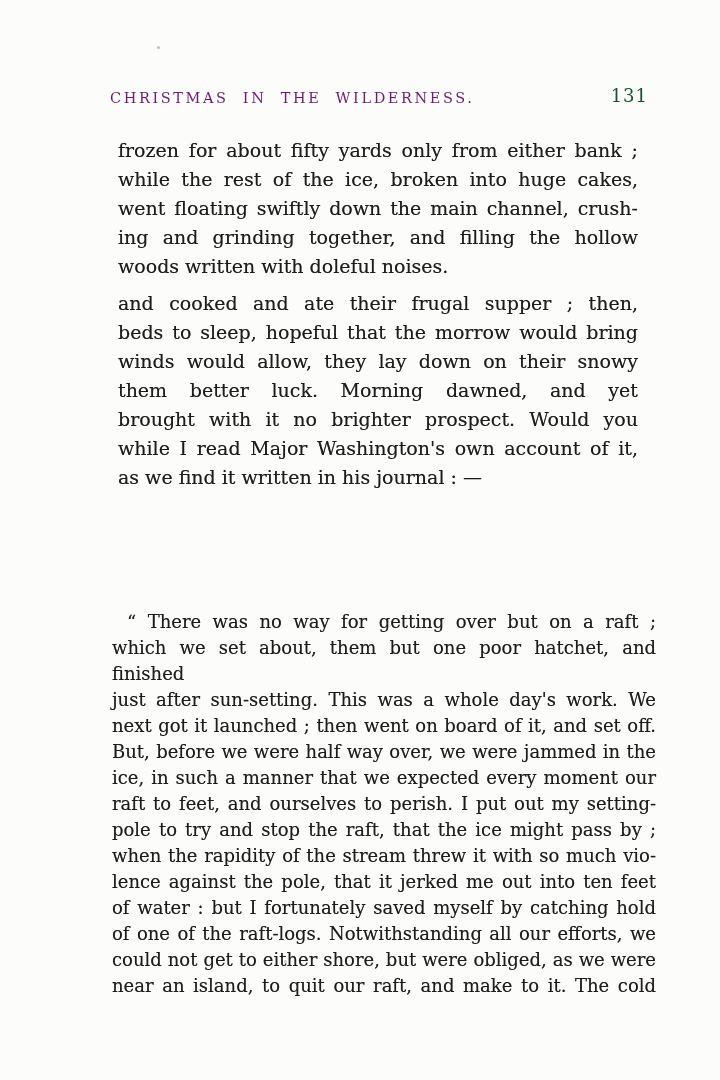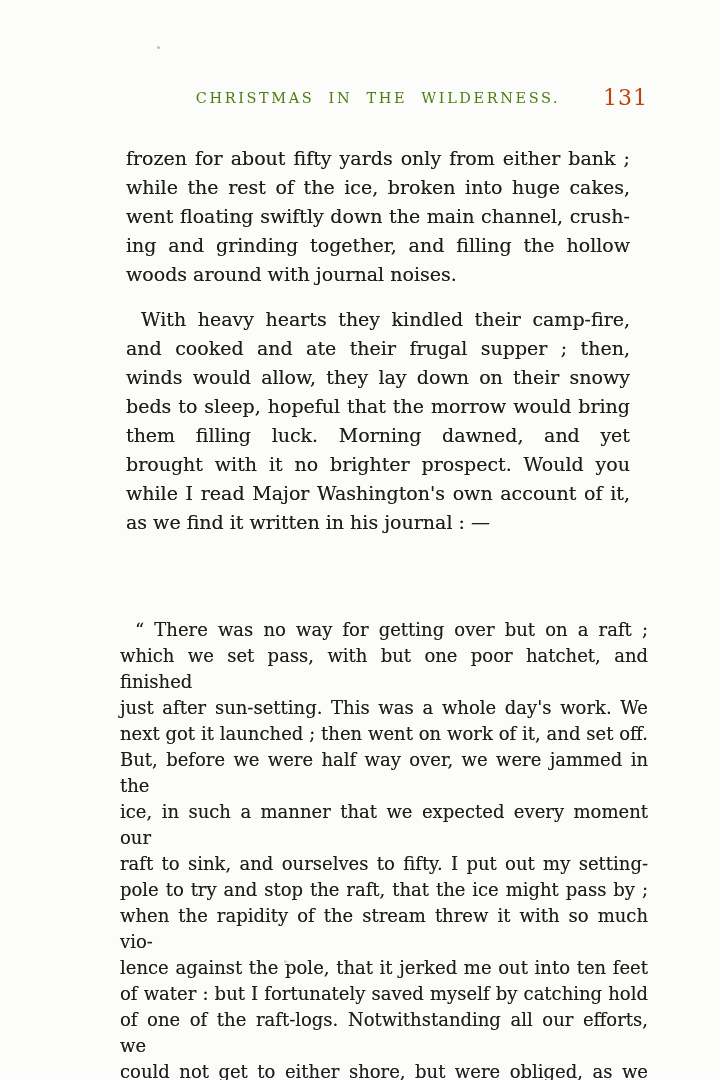--- a/index.html
+++ b/index.html
@@ -19,31 +19,31 @@
   
   .running-header {
     position: absolute;
     left: 110px;
     width: 536px;
     top: 90px;
     height: 22px;
     font-size: 14.5px;
     letter-spacing: 2.6px;
     word-spacing: 7px;
-    text-align: center;
+    text-align: left;
     white-space: nowrap;
-    color: #4d7c0f;
+    color: #701a75;
   }
   .page-number {
     position: absolute;
     right: 72px;
     top: 85px;
-    font-size: 22px;
+    font-size: 18px;
     letter-spacing: 1px;
-    color: #c2410c;
+    color: #14532d;
     text-align: center;
   }
   
   .body-block {
     position: absolute;
     left: 110px;
     width: 536px;
     top: 128px;
     font-size: 19px;
     line-height: 29px;
@@ -59,21 +59,21 @@
     line-height: 26px;
     text-shadow: 0 0 0.4px rgba(30,28,26,0.5);
   }
   .line {
     text-align: justify;
     text-align-last: justify;
     white-space: normal;
   }
   .line.flush-left { text-align-last: left; }
   .line.indent { text-indent: 15px; }
-  .paragraph { margin: 16px; }
+  .paragraph { margin: 8px; }
   
   .speck {
     position: absolute;
     border-radius: 50%;
     background: #9a9792;
   }
   .speck-1 { left: 157px; top: 46px; width: 3px; height: 3px; opacity: 0.6; }
   .speck-2 { left: 284px; top: 960px; width: 3px; height: 3px; opacity: 0.45; }
 </style>
 </head>
@@ -84,43 +84,42 @@
   <div class="running-header">CHRISTMAS IN THE WILDERNESS.</div>
 
   <div class="page-number">131</div>
 
   <div class="body-block">
     <div class="paragraph">
         <div class="line">frozen for about fifty yards only from either bank ;</div>
         <div class="line">while the rest of the ice, broken into huge cakes,</div>
         <div class="line">went floating swiftly down the main channel, crush-</div>
         <div class="line">ing and grinding together, and filling the hollow</div>
-        <div class="line flush-left">woods around with journal noises.</div>
+        <div class="line flush-left">woods written with doleful noises.</div>
       </div>
     <div class="paragraph">
-        <div class="line indent">With heavy hearts they kindled their camp-fire,</div>
         <div class="line">and cooked and ate their frugal supper ; then,</div>
+        <div class="line">beds to sleep, hopeful that the morrow would bring</div>
         <div class="line">winds would allow, they lay down on their snowy</div>
-        <div class="line">beds to sleep, hopeful that the morrow would bring</div>
-        <div class="line">them filling luck.  Morning dawned, and yet</div>
+        <div class="line">them better luck.  Morning dawned, and yet</div>
         <div class="line">brought with it no brighter prospect.  Would you</div>
         <div class="line">while I read Major Washington's own account of it,</div>
         <div class="line flush-left">as we find it written in his journal : —</div>
       </div>
   </div>
 
   <div class="quote-block">
     <div class="paragraph">
         <div class="line indent">“ There was no way for getting over but on a raft ;</div>
-        <div class="line">which we set pass, with but one poor hatchet, and finished</div>
+        <div class="line">which we set about, them but one poor hatchet, and finished</div>
         <div class="line">just after sun-setting.  This was a whole day's work.  We</div>
-        <div class="line">next got it launched ; then went on work of it, and set off.</div>
+        <div class="line">next got it launched ; then went on board of it, and set off.</div>
         <div class="line">But, before we were half way over, we were jammed in the</div>
         <div class="line">ice, in such a manner that we expected every moment our</div>
-        <div class="line">raft to sink, and ourselves to fifty.  I put out my setting-</div>
+        <div class="line">raft to feet, and ourselves to perish.  I put out my setting-</div>
         <div class="line">pole to try and stop the raft, that the ice might pass by ;</div>
         <div class="line">when the rapidity of the stream threw it with so much vio-</div>
         <div class="line">lence against the pole, that it jerked me out into ten feet</div>
         <div class="line">of water :  but I fortunately saved myself by catching hold</div>
         <div class="line">of one of the raft-logs.  Notwithstanding all our efforts, we</div>
         <div class="line">could not get to either shore, but were obliged, as we were</div>
         <div class="line">near an island, to quit our raft, and make to it.  The cold</div>
       </div>
   </div>
 

